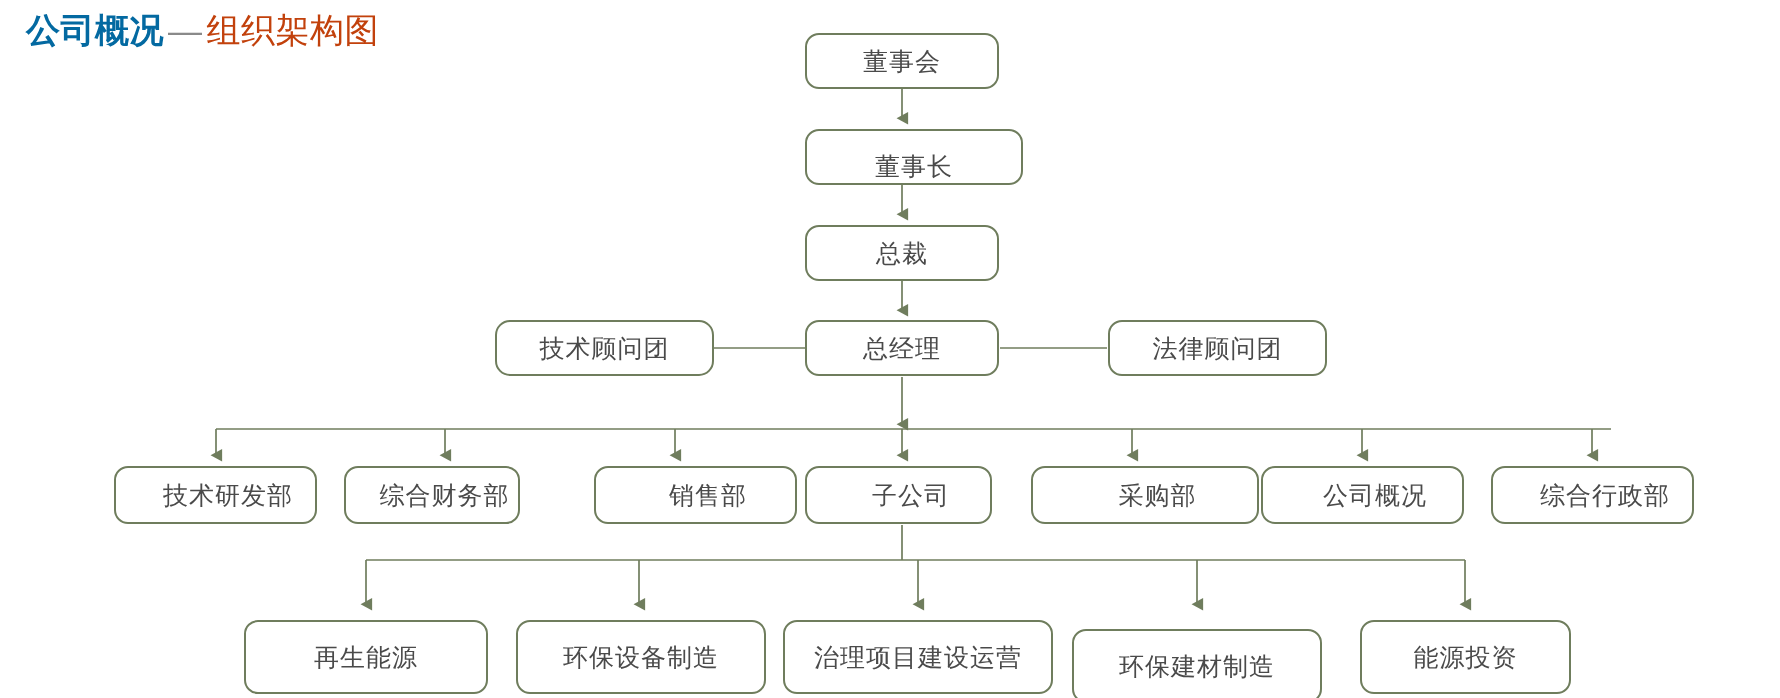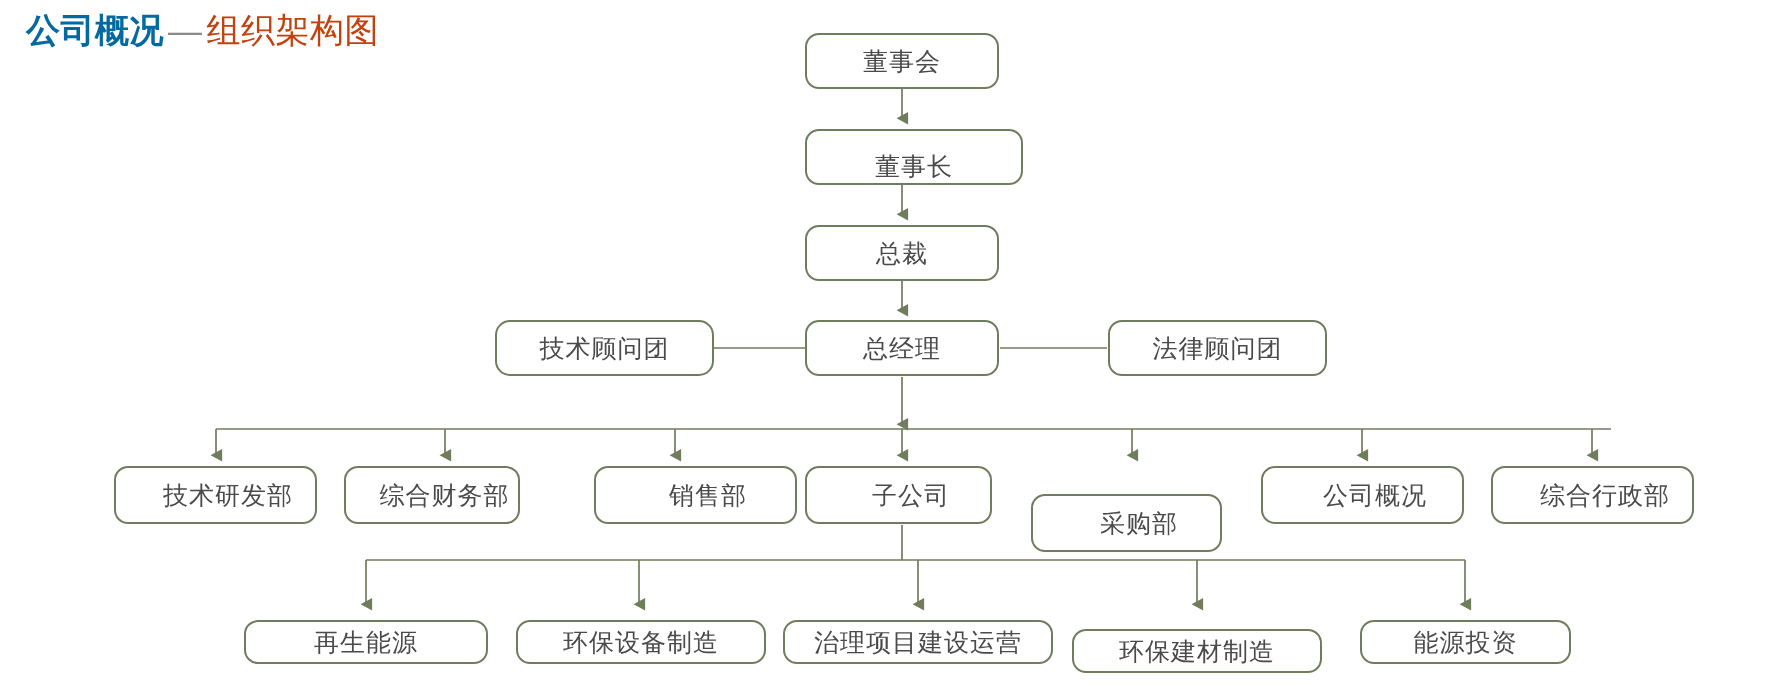--- a/index.html
+++ b/index.html
@@ -67,21 +67,21 @@
     align-items: center;
     justify-content: center;
     font-size: 25px;
     letter-spacing: 1px;
     white-space: nowrap;
     z-index: 2;
   }
   .node.lvl-top    { height: 56px; }
   .node.lvl-aside  { height: 56px; }
   .node.lvl-dept   { height: 58px; padding-left: 25px; }
-  .node.lvl-sub    { height: 44px; justify-content: center; }
+  .node.lvl-sub    { height: 74px; justify-content: center; }
 </style>
 </head>
 <body>
 
 <div id="chart-root">
 
   <div id="page-title">
     <span class="t-strong">公司概况</span><span class="t-dash">—</span><span class="t-light">组织架构图</span>
   </div>
 
@@ -157,21 +157,21 @@
   </div>
   <div class="node lvl-dept" style="left:344px; top:466px; width:176px;">
     <span>综合财务部</span>
   </div>
   <div class="node lvl-dept" style="left:574px; top:466px; width:203px;margin-left:20px;">
     <span>销售部</span>
   </div>
   <div class="node lvl-dept" style="left:805px; top:466px; width:187px;">
     <span>子公司</span>
   </div>
-  <div class="node lvl-dept" style="left:1031px; top:466px; width:191px;margin-top:28px;">
+  <div class="node lvl-dept" style="left:1031px; top:466px; width:228px;">
     <span>采购部</span>
   </div>
   <div class="node lvl-dept" style="left:1261px; top:466px; width:203px;">
     <span>公司概况</span>
   </div>
   <div class="node lvl-dept" style="left:1491px; top:466px; width:203px;">
     <span>综合行政部</span>
   </div>
 
   <div class="node lvl-sub" style="left:244px; top:620px; width:244px;">

